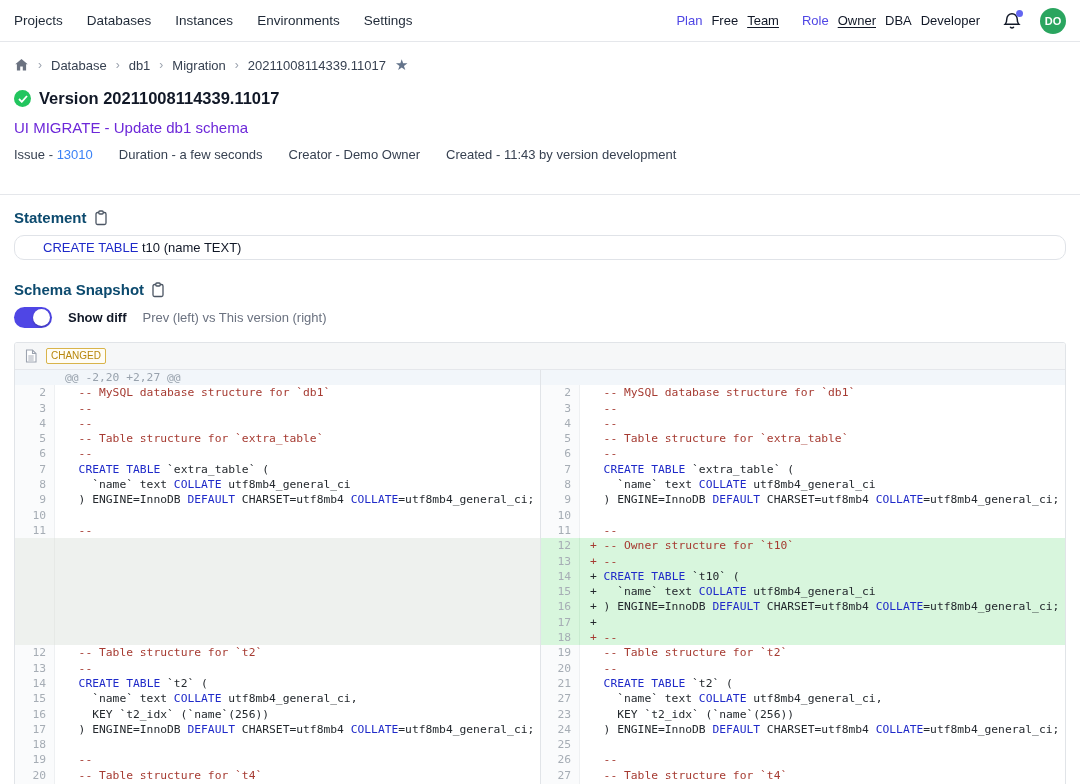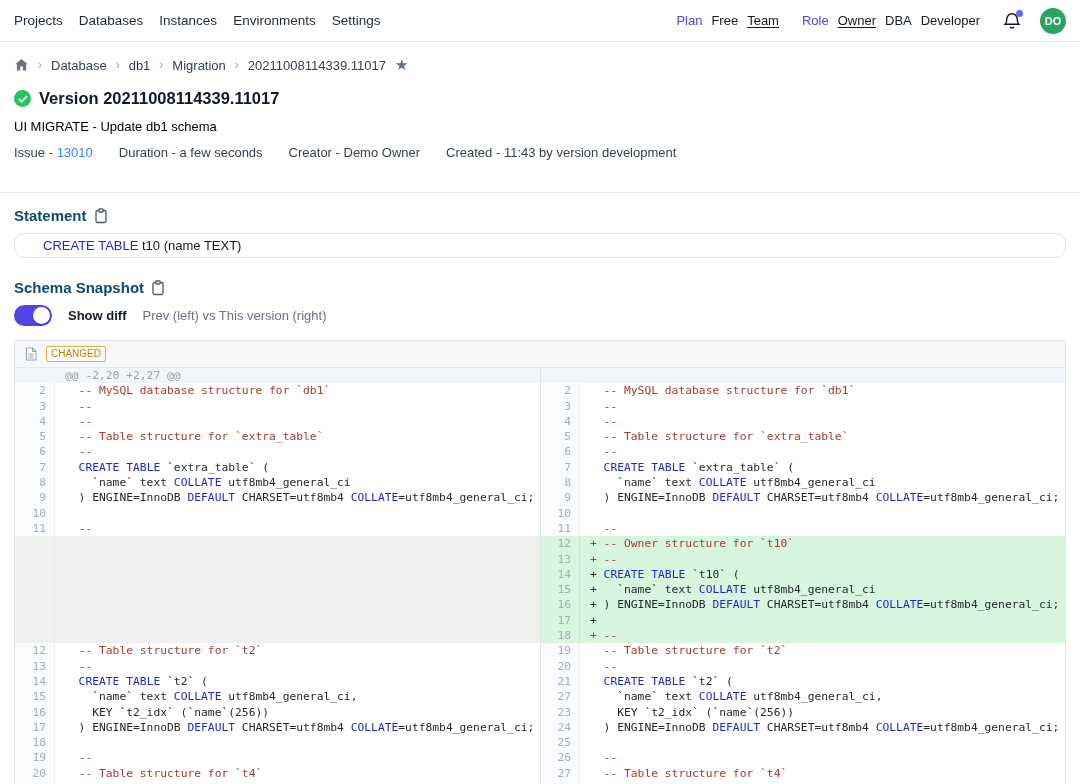--- a/index.html
+++ b/index.html
@@ -2,21 +2,21 @@
 <html><head>
 <meta charset="utf-8">
 <style>
   * { margin:0; padding:0; box-sizing:border-box; }
   html,body { width:1080px; height:784px; background:#fff; overflow:hidden;
     font-family:"Liberation Sans", sans-serif; color:#1f2937; }
 
   
   .topnav { height:42px; display:flex; align-items:center; padding:0 14px;
     border-bottom:1px solid #e5e7eb; }
-  .topnav .left { display:flex; gap:16px; align-items:center; }
+  .topnav .left { display:flex; gap:24px; align-items:center; }
   .topnav .left a { font-size:13.5px; font-weight:500; color:#1f2937; text-decoration:none; cursor:pointer; }
   .topnav .right { margin-left:auto; display:flex; align-items:center; gap:9px; font-size:13px; }
   .lbl-accent { color:#4f46e5; }
   .sel { text-decoration:underline; text-underline-offset:2px; cursor:pointer; color:#111827; }
   .plainopt { color:#111827; cursor:pointer; }
   .role-group { margin-left:14px; display:flex; gap:9px; align-items:flex-start; }
   .bell-wrap { position:relative; margin-left:14px; width:20px; height:20px; cursor:pointer; }
   .bell-dot { position:absolute; top:-1px; right:0; width:7px; height:7px; border-radius:50%; background:#6366f1; }
   .avatar { width:26px; height:26px; border-radius:50%; background:#2aa55f; color:#fff;
     font-size:11px; font-weight:bold; display:flex; align-items:center; justify-content:center;
@@ -26,21 +26,21 @@
   .main { padding:0 14px; }
   .breadcrumb { margin-top:14px; display:flex; align-items:center; gap:9px; font-size:13px; color:#374151; }
   .breadcrumb a { color:#374151; text-decoration:none; cursor:pointer; }
   .breadcrumb .sep { color:#9ca3af; font-size:12px; }
   .star { color:#64748b; font-size:15px; cursor:pointer; }
 
   .title-row { margin-top:15px; display:flex; align-items:center; gap:8px; }
   .check-badge { width:17px; height:17px; border-radius:50%; background:#22c55e; display:flex;
     align-items:center; justify-content:center; flex:none; }
   .page-title { font-size:16.5px; font-weight:bold; color:#111827; }
-  .subtitle { margin-top:11px; font-size:13px; color:#000000; }
+  .subtitle { margin-top:11px; font-size:15px; color:#6d28d9; }
   .meta { margin-top:11px; display:flex; gap:26px; font-size:13px; color:#374151; margin-bottom:32px; }
   .meta .link { color:#3b82f6; cursor:pointer; }
 
   .divider { border-top:1px solid #e5e7eb; margin:0 -14px; }
 
   .section-h { margin-top:14px; display:flex; align-items:center; gap:7px;
     font-size:15px; font-weight:bold; color:#0c4a6e; }
   .copy-btn { cursor:pointer; display:flex; }
 
   .stmt-box { margin-top:9px; border:1px solid #e0e3e8; border-radius:10px; height:25px;

